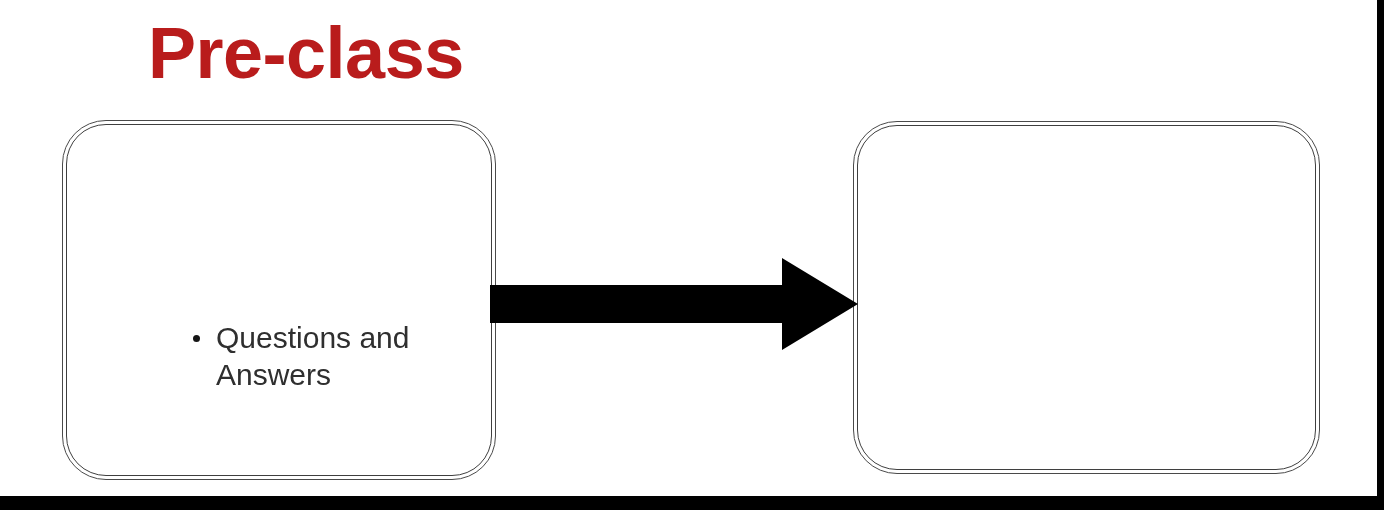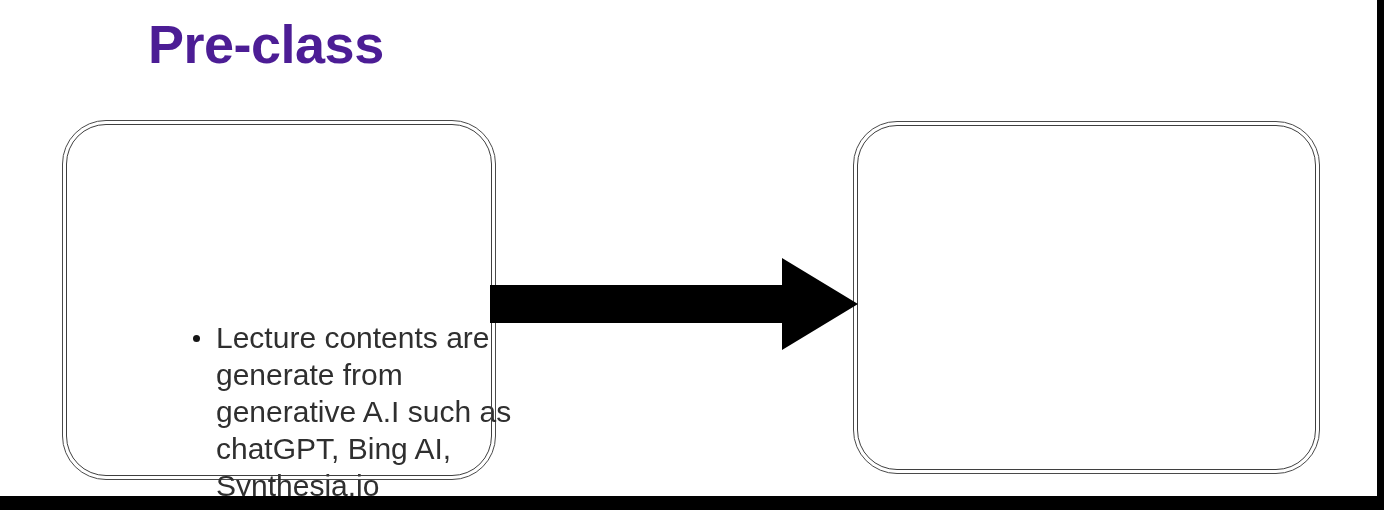--- a/index.html
+++ b/index.html
@@ -30,23 +30,23 @@
   #frame-bottom {
     left: 0;
     bottom: 0;
     width: 1384px;
     height: 14px;
   }
 
   
   .heading {
     position: absolute;
-    font-size: 54px;
+    font-size: 72px;
     font-weight: bold;
-    color: #4c1d95;
+    color: #b91c1c;
     letter-spacing: -0.5px;
     white-space: nowrap;
     line-height: 1;
   }
   #heading-pre  { left: 148px; top: 17px; }
   #heading-in   { left: 975px; top: 17px; }
 
   
   .box {
     position: absolute;
@@ -122,21 +122,20 @@
 </head>
 <body>
 
 <div id="canvas">
 
   <div id="heading-pre" class="heading">Pre-class</div>
 
 
   <div id="box-pre" class="box">
     <ul id="bullets-pre" class="bullets">
-      <li>Lecture contents are generate from generative A.I such as chatGPT, Bing AI, Synthesia.io</li>
       <li>Questions and Answers</li>
     </ul>
   </div>
 
   <div id="box-in" class="box">
     
   </div>
 
   <svg id="arrow" viewBox="0 0 368 92">
     <path d="M0,27 L292,27 L292,0 L368,46 L292,92 L292,65 L0,65 Z" fill="#000000"></path>

